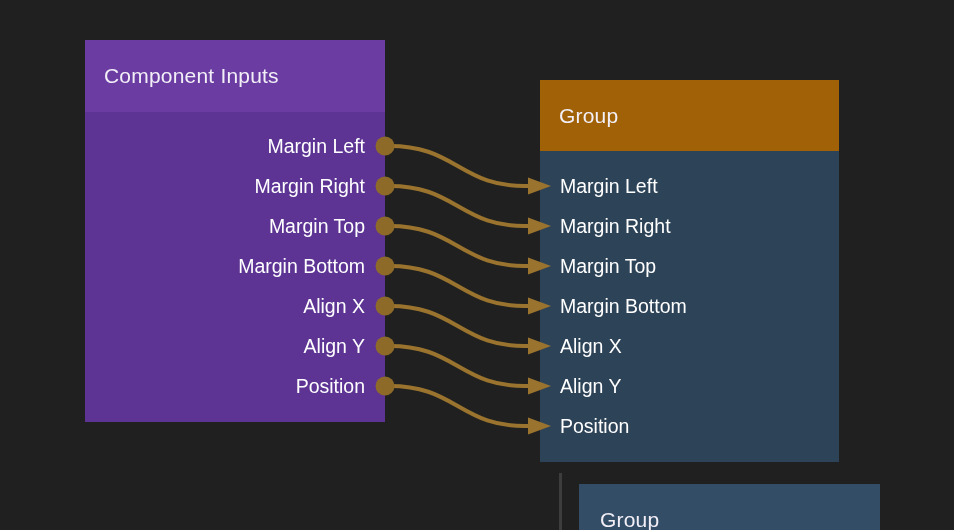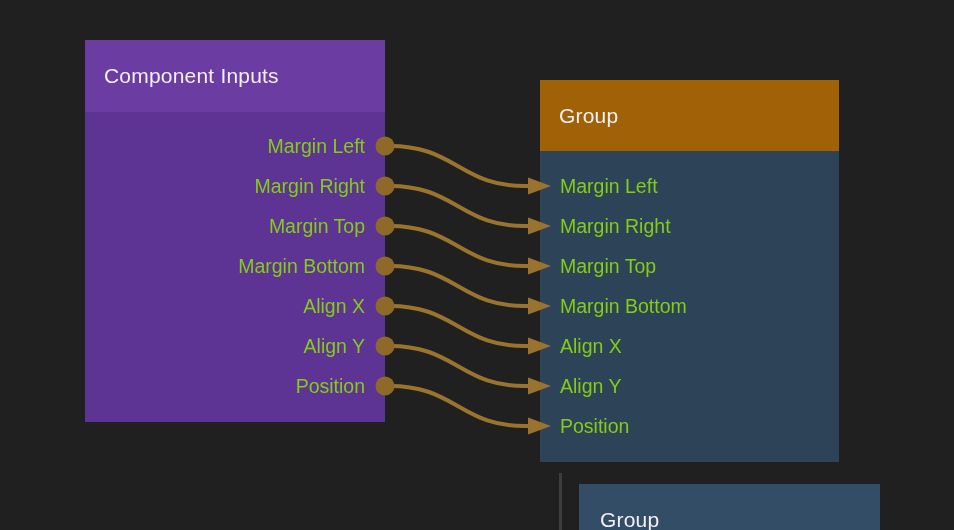--- a/index.html
+++ b/index.html
@@ -26,21 +26,21 @@
     font-size: 21px;
     letter-spacing: 0.2px;
   }
   .node-body {
     box-sizing: border-box;
   }
   .port-row {
     height: 40px;
     display: flex;
     align-items: center;
-    color: #84cc16;
+    color: #ffffff;
     font-size: 19.5px;
   }
   .port-row.out { justify-content: flex-end; padding-right: 20px; }
   .port-row.in  { justify-content: flex-start; padding-left: 20px; }
   #wire-layer {
     position: absolute;
     left: 0; top: 0;
     z-index: 5;
     pointer-events: none;
   }

